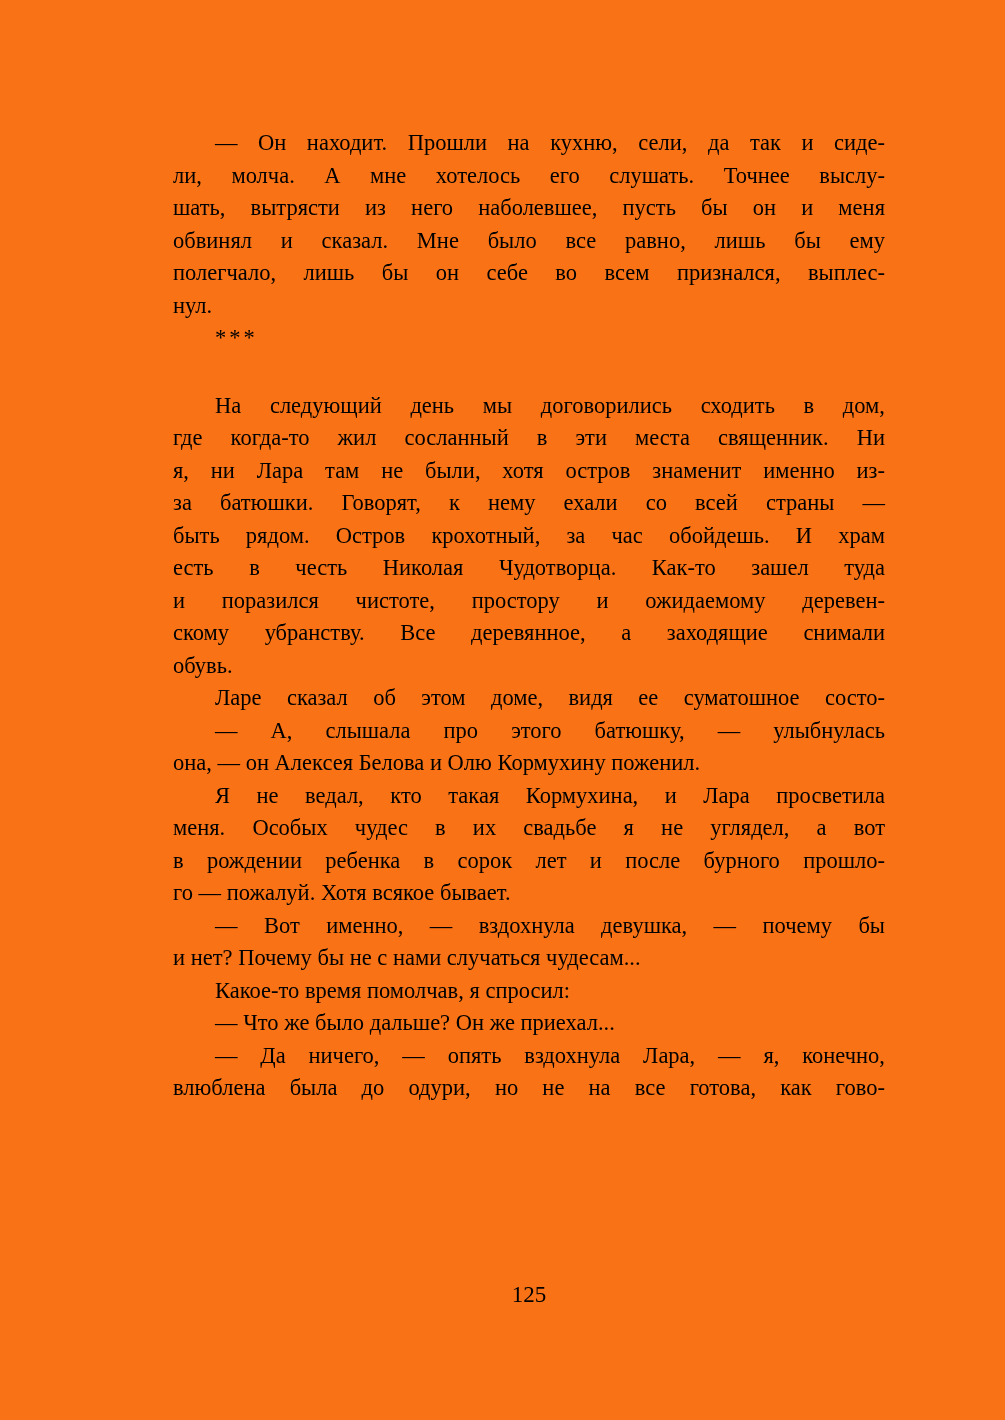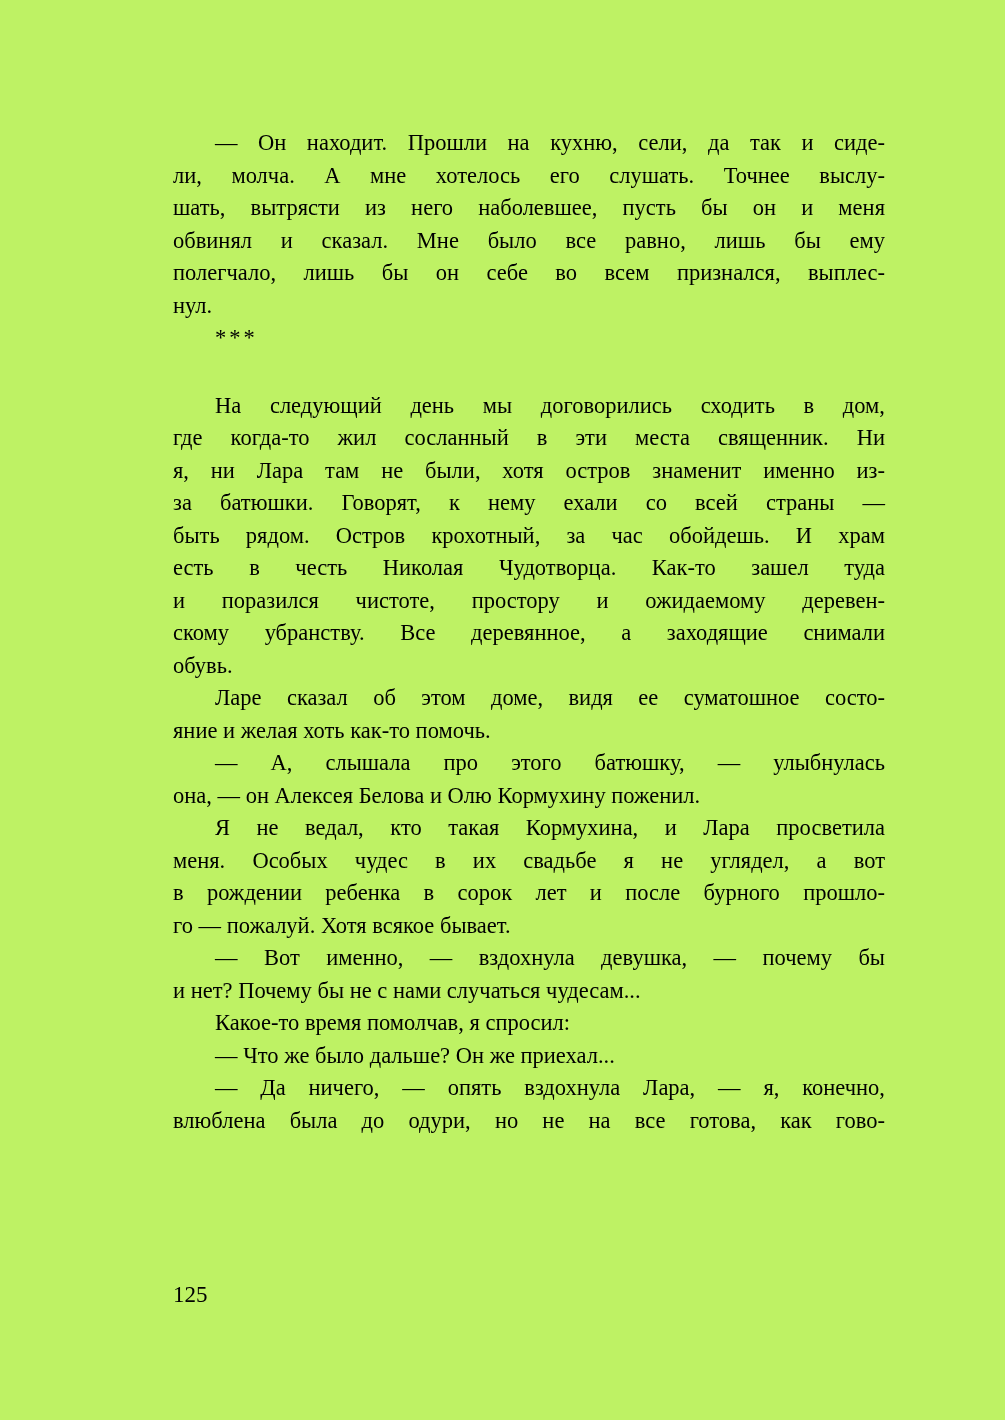--- a/index.html
+++ b/index.html
@@ -7,21 +7,21 @@
     padding: 0;
     width: 1005px;
     height: 1420px;
     background: #ffffff;
     overflow: hidden;
   }
   .page {
     position: relative;
     width: 1005px;
     height: 1420px;
-    background: #bef264;
+    background: #f97316;
     color: #000000;
     font-family: "Liberation Serif", "DejaVu Serif", serif;
   }
   .text-block {
     position: absolute;
     left: 173px;
     top: 127px;
     width: 712px;
     font-size: 22.5px;
     line-height: 32.5px;
@@ -39,21 +39,21 @@
     text-align-last: left;
     text-indent: 42px;
     letter-spacing: 3px;
     margin-bottom: 35px;
   }
   .folio {
     position: absolute;
     left: 173px;
     top: 1281px;
     width: 712px;
-    text-align: left;
+    text-align: center;
     font-size: 23px;
     line-height: 28px;
   }
 </style>
 </head>
 <body>
 
 <div class="page">
   <div class="text-block">
 
@@ -76,21 +76,20 @@
       <div class="line">за батюшки. Говорят, к нему ехали со всей страны —</div>
       <div class="line">быть рядом. Остров крохотный, за час обойдешь. И храм</div>
       <div class="line">есть в честь Николая Чудотворца. Как-то зашел туда</div>
       <div class="line">и поразился чистоте, простору и ожидаемому деревен-</div>
       <div class="line">скому убранству. Все деревянное, а заходящие снимали</div>
       <div class="line pe">обувь.</div>
     </div>
 
     <div class="para">
       <div class="line ps">Ларе сказал об этом доме, видя ее суматошное состо-</div>
-      <div class="line pe">яние и желая хоть как-то помочь.</div>
     </div>
 
     <div class="para">
       <div class="line ps">— А, слышала про этого батюшку, — улыбнулась</div>
       <div class="line pe">она, — он Алексея Белова и Олю Кормухину поженил.</div>
     </div>
 
     <div class="para">
       <div class="line ps">Я не ведал, кто такая Кормухина, и Лара просветила</div>
       <div class="line">меня. Особых чудес в их свадьбе я не углядел, а вот</div>

